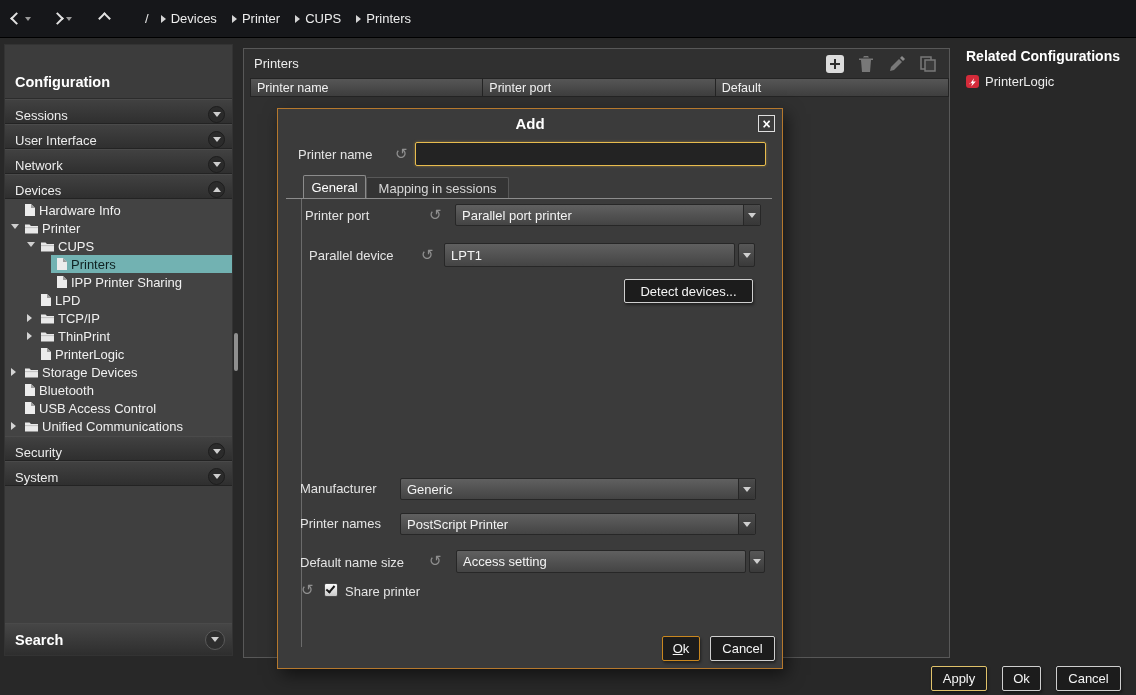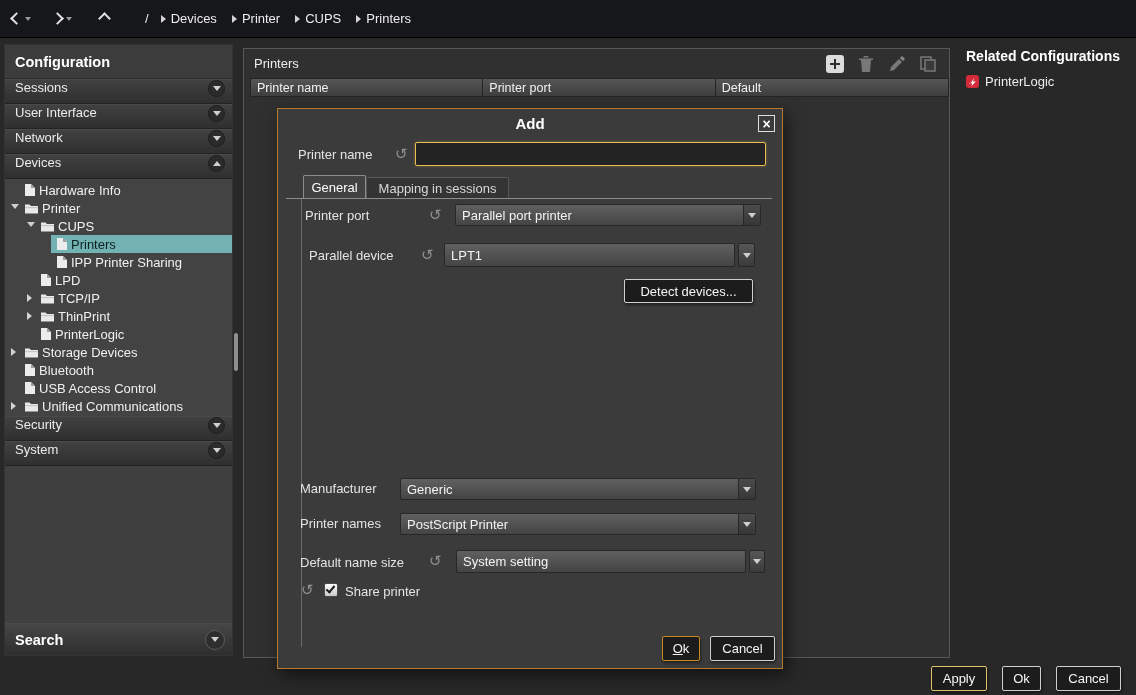--- a/index.html
+++ b/index.html
@@ -24,22 +24,22 @@
   .tri-d { width:0; height:0; border-left:4px solid transparent; border-right:4px solid transparent;
            border-top:5px solid #cfcfcf; display:inline-block; }
   .tri-u { width:0; height:0; border-left:4px solid transparent; border-right:4px solid transparent;
            border-bottom:5px solid #cfcfcf; display:inline-block; }
   .slash { color:#e8e8e8; margin-left:36px; }
 
   
   #sidebar { position:absolute; left:4px; top:44px; width:229px; height:612px;
              background:#3c3c3c; border:1px solid #333; display:flex; flex-direction:column; }
   .side-title { height:34px; display:flex; align-items:center; padding-left:10px;
-                font-weight:bold; font-size:14.5px; color:#fff; border-bottom:1px solid #2c2c2c; }
-  .cat { height:25px; flex:0 0 25px; display:flex; align-items:flex-start; padding:0 7px 0 10px;
+                font-weight:bold; font-size:14.5px; color:#fff; border-bottom:1px solid #2c2c2c;margin-top:20px; }
+  .cat { height:25px; flex:0 0 25px; display:flex; align-items:flex-end; padding:0 7px 0 10px;
          background:linear-gradient(#414141,#2f2f2f);
          border-top:1px solid #4a4a4a; border-bottom:1px solid #232323; }
   .cat-label { flex:1; color:#ececec; }
   .cat-btn { width:17px; height:17px; border-radius:50%; background:#2b2b2b; border:1px solid #1d1d1d;
              display:flex; align-items:center; justify-content:center; }
   #tree { height:237px; flex:0 0 237px; background:#434343; padding-top:2px; }
   .tree-item { position:relative; height:18px; display:flex; align-items:center; gap:4px;
                font-size:13px; color:#f0f0f0; }
   .tree-item > * { position:relative; z-index:1; }
   .tree-item.selected::before { content:""; position:absolute; left:46px; right:0; top:0; bottom:0;
@@ -422,21 +422,21 @@
   <div class="dd" style="left:122px;top:404px;width:356px;height:22px">
     <span class="val">PostScript Printer</span>
     <span class="arrow">
         <span class="tri-d"></span>
       </span>
   </div>
 
   <span class="lbl" style="left:22px;top:446px">Default name size</span>
   <span class="reset" style="left:151px;top:444px"></span>
   <div class="combo" style="left:178px;top:441px;width:290px;height:23px">
-    <span>System setting</span>
+    <span>Access setting</span>
   </div>
   <div class="combo-btn" style="left:471px;top:441px;width:16px;height:23px">
       <span class="tri-d"></span>
     </div>
 
   <span class="reset" style="left:23px;top:473px"></span>
   <span class="checkbox" style="left:46px;top:474px">
       <span class="check"></span>
     </span>
   <span class="lbl" style="left:67px;top:475px">Share printer</span>

